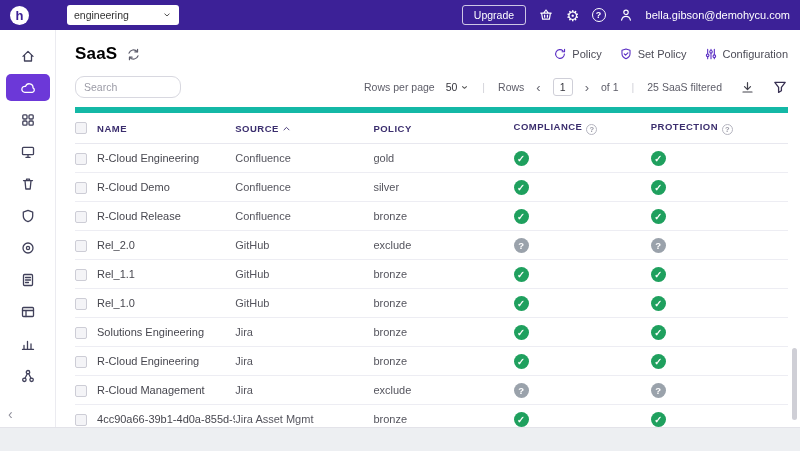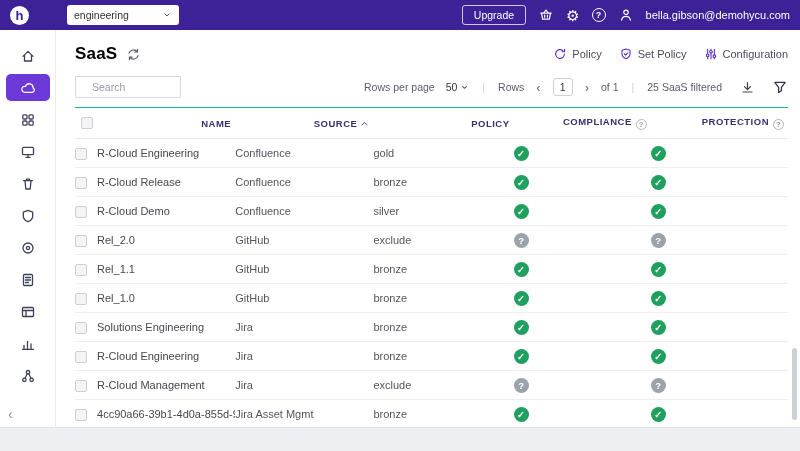--- a/index.html
+++ b/index.html
@@ -71,43 +71,43 @@
   }
   .page-head { display: flex; align-items: center; height: 24px; }
   .page-head h1 { font-size: 17px; font-weight: 600; color: #000000; letter-spacing: .2px; }
   .refresh { width: 15px; height: 15px; margin-left: 9px; fill: none; stroke: #5c5c6b; stroke-width: 1.3; stroke-linecap: round; stroke-linejoin: round; cursor: pointer; }
   .head-actions { margin-left: auto; display: flex; align-items: center; gap: 17px; }
   .action { display: flex; align-items: center; gap: 5px; font-size: 11px; color: #4c4c57; cursor: pointer; }
   .action svg { width: 14px; height: 14px; fill: none; stroke: #5b2fc4; stroke-width: 1.25; stroke-linecap: round; stroke-linejoin: round; }
 
   .toolbar { display: flex; align-items: center; margin-top: 9px; height: 24px; }
   .search {
-    width: 106px; height: 22px; border: 1px solid #d8d8e0; border-radius: 1px;
-    padding: 0 16px; font-size: 10.5px; color: #333; font-family: inherit; outline: none;
+    width: 106px; height: 22px; border: 1px solid #d8d8e0; border-radius: 9px;
+    padding: 0 8px; font-size: 10.5px; color: #333; font-family: inherit; outline: none;
   }
   .search::placeholder { color: #9b9ba6; }
   .toolbar-right { margin-left: auto; display: flex; align-items: center; gap: 11px; font-size: 10.5px; color: #5d5d68; }
   .select { display: inline-flex; align-items: center; gap: 3px; color: #35353d; cursor: pointer; }
   .select svg { width: 9px; height: 9px; stroke: #555; }
   .divider { color: #d0d0d8; margin: 0 2px; }
   .pgchev { font-size: 13px; color: #6a6a74; cursor: pointer; padding: 0 1px; }
   .pagebox {
     display: inline-flex; align-items: center; justify-content: center;
     width: 20px; height: 18px; border: 1px solid #cfcfd8; border-radius: 3px;
     color: #35353d; cursor: text;
   }
   .ic-download { width: 15px; height: 15px; margin-left: 7px; fill: none; stroke: #42424c; stroke-width: 1.3; stroke-linecap: round; stroke-linejoin: round; cursor: pointer; }
   .ic-filter { width: 16px; height: 16px; margin-left: 6px; fill: none; stroke: #373052; stroke-width: 1.3; stroke-linejoin: round; cursor: pointer; }
 
   
   table.grid { width: 100%; border-collapse: collapse; margin-top: 8px; table-layout: fixed; }
   .grid th {
-    text-align: right; font-size: 9.5px; letter-spacing: .5px; color: #3b2e6e;
+    text-align: left; font-size: 9.5px; letter-spacing: .5px; color: #3b2e6e;
     font-weight: bold; padding: 8px 4px 8px 0;
-    border-top: 1px solid #14b8a6; border-bottom: 1px solid #e8e8ef;
+    border-top: 6px solid #14b8a6; border-bottom: 1px solid #e8e8ef;
     white-space: nowrap; overflow: hidden;
   }
   .grid td {
     font-size: 11px; color: #47474f; padding: 6.5px 4px 6.5px 0;
     border-bottom: 1px solid #ededf3; white-space: nowrap; overflow: hidden;
   }
   .grid td.src, .grid td.pol { color: #55555e; }
   .caret { width: 9px; height: 9px; fill: none; stroke: #3b2e6e; stroke-width: 1.6; stroke-linecap: round; stroke-linejoin: round; margin-left: 3px; vertical-align: -1px; }
   .qinfo {
     display: inline-flex; align-items: center; justify-content: center;
@@ -323,32 +323,32 @@
     <td><span class="cb"></span></td>
     <td class="nm"><span>R-Cloud Engineering</span></td>
     <td class="src"><span>Confluence</span></td>
     <td class="pol"><span>gold</span></td>
     <td><span class="status ok">✓</span></td>
     <td><span class="status ok">✓</span></td>
   </tr>
 
   <tr>
     <td><span class="cb"></span></td>
-    <td class="nm"><span>R-Cloud Release</span></td>
-    <td class="src"><span>Confluence</span></td>
-    <td class="pol"><span>bronze</span></td>
-    <td><span class="status ok">✓</span></td>
-    <td><span class="status ok">✓</span></td>
-  </tr>
-
-  <tr>
-    <td><span class="cb"></span></td>
     <td class="nm"><span>R-Cloud Demo</span></td>
     <td class="src"><span>Confluence</span></td>
     <td class="pol"><span>silver</span></td>
+    <td><span class="status ok">✓</span></td>
+    <td><span class="status ok">✓</span></td>
+  </tr>
+
+  <tr>
+    <td><span class="cb"></span></td>
+    <td class="nm"><span>R-Cloud Release</span></td>
+    <td class="src"><span>Confluence</span></td>
+    <td class="pol"><span>bronze</span></td>
     <td><span class="status ok">✓</span></td>
     <td><span class="status ok">✓</span></td>
   </tr>
 
   <tr>
     <td><span class="cb"></span></td>
     <td class="nm"><span>Rel_2.0</span></td>
     <td class="src"><span>GitHub</span></td>
     <td class="pol"><span>exclude</span></td>
     <td><span class="status unknown">?</span></td>

